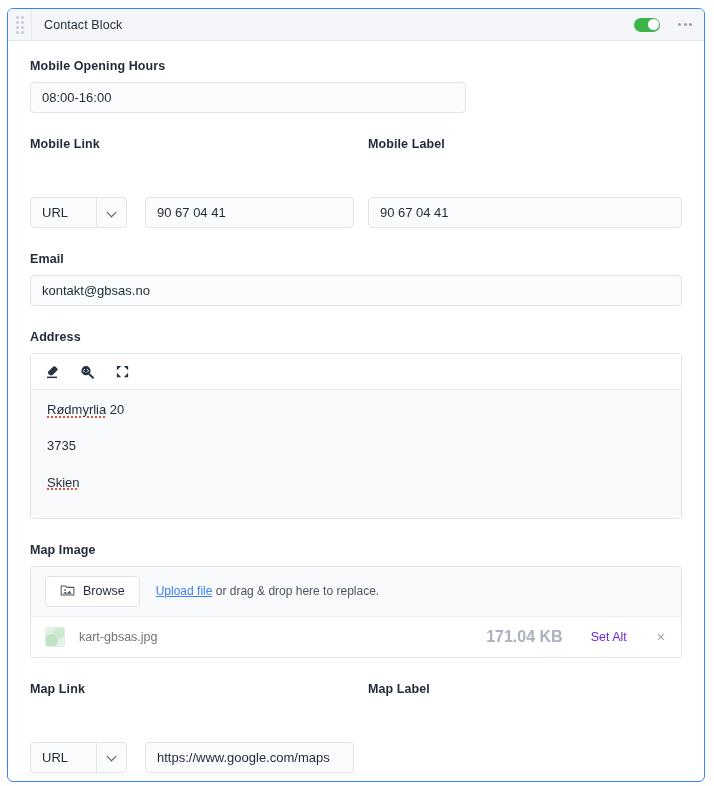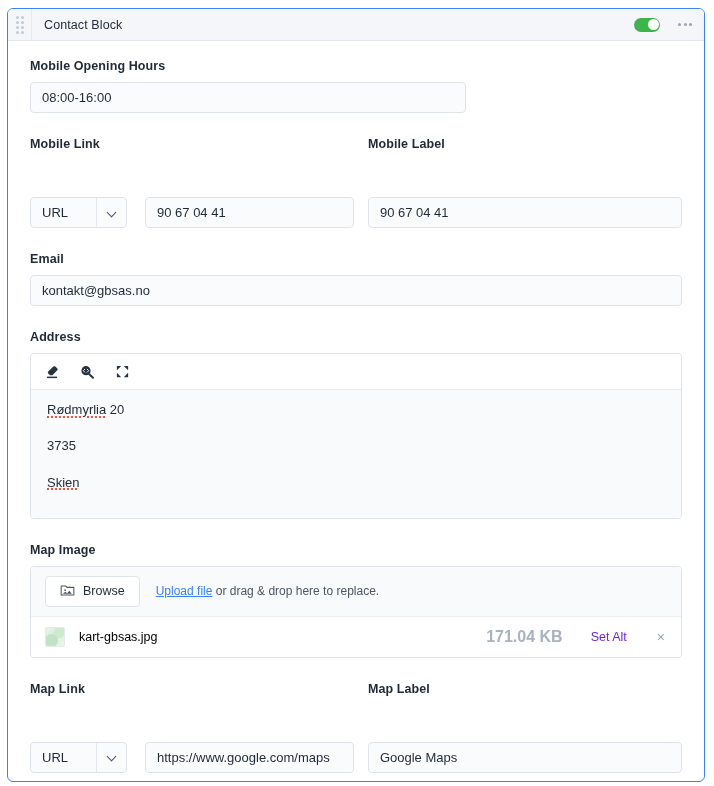--- a/index.html
+++ b/index.html
@@ -202,21 +202,21 @@
   }
   .file-thumb {
     width: 20px; height: 20px; border-radius: 2px;
     background:
       radial-gradient(circle at 30% 70%, #bfe3c4 0 6px, transparent 7px),
       radial-gradient(circle at 75% 25%, #cdeacf 0 5px, transparent 6px),
       linear-gradient(135deg, #e9f5ec 0%, #d5ecd9 40%, #eef7f0 100%);
     border: 1px solid #e3ece5;
     flex: none;
   }
-  .file-name { margin-left: 14px; font-size: 12.5px; color: #000000; }
+  .file-name { margin-left: 14px; font-size: 12.5px; color: #737373; }
   .file-size { margin-left: auto; font-size: 16px; color: #a9b2be; font-weight: bold; }
   .set-alt { margin-left: 28px; font-size: 12.5px; color: #6d28d9; cursor: pointer; }
   .file-close {
     margin-left: 30px; margin-right: 4px;
     font-size: 14px; color: #9aa4b2; cursor: pointer; line-height: 1;
   }
 
   .mb-24 { margin-bottom: 24px; }
 </style>
 </head>
@@ -352,18 +352,17 @@
             <div class="select-value">URL</div>
             <div class="select-caret">
               <span class="caret"></span>
             </div>
           </div>
           <div class="input link-url">https://www.google.com/maps</div>
         </div>
       </div>
       <div class="col col-right">
         <div class="field-label">Map Label</div>
-        <div class="input">Google Maps</div>
       </div>
     </div>
 
   </div>
 </div>
 
 </body></html>

